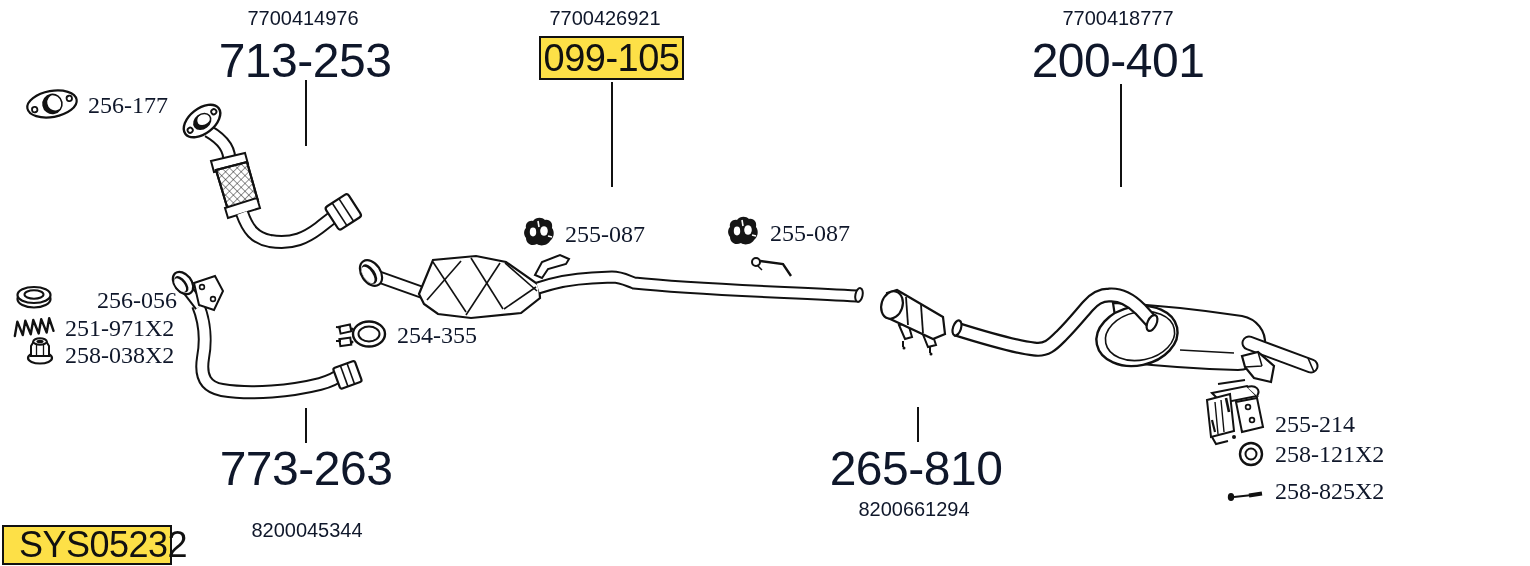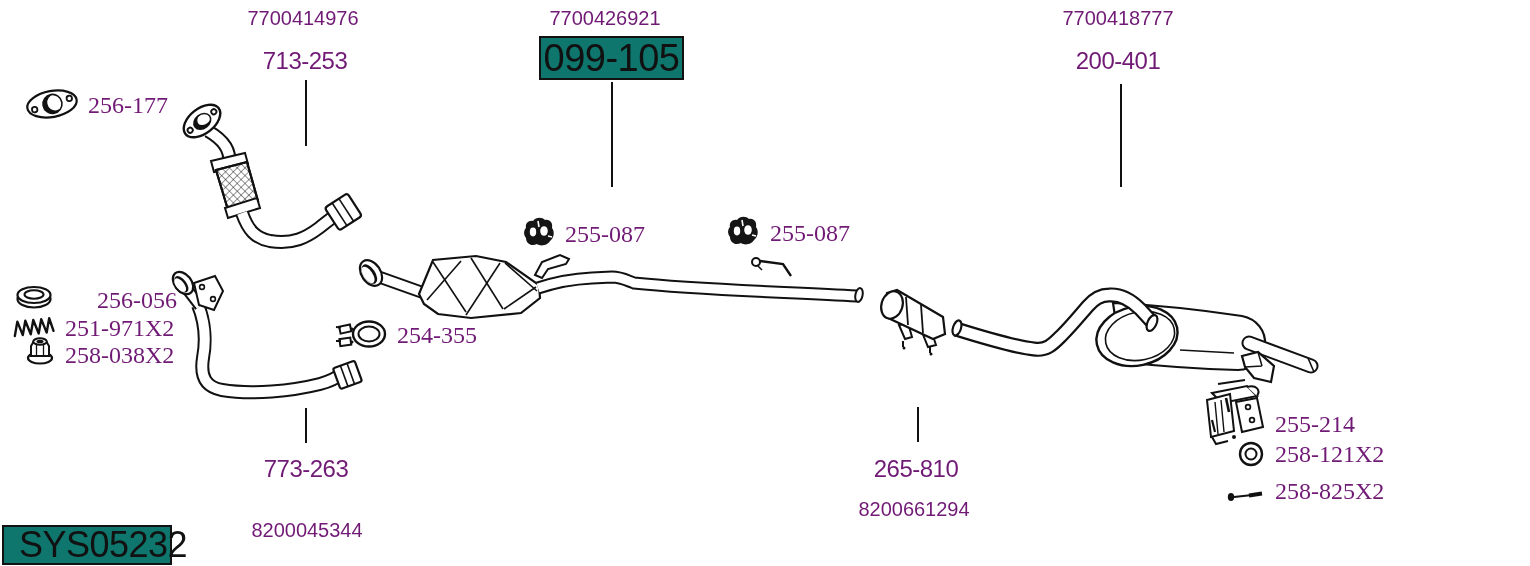--- a/index.html
+++ b/index.html
@@ -1,23 +1,23 @@
 <!DOCTYPE html>
 <html><head>
 <meta charset="utf-8">
 <style>
   html,body{margin:0;padding:0;background:#fff;}
   body{width:1530px;height:566px;position:relative;overflow:hidden;
        font-family:"Liberation Sans","DejaVu Sans",sans-serif;color:#111;}
   #art{position:absolute;left:0;top:0;}
-  .lbl{position:absolute;white-space:nowrap;color:#701a75;}
+  .lbl{position:absolute;white-space:nowrap;color:#0f172a;}
   .oem{font-size:20px;line-height:20px;transform:translateX(-50%);}
-  .code{font-size:24px;line-height:38px;letter-spacing:-0.5px;transform:translateX(-50%);}
+  .code{font-size:48px;line-height:38px;letter-spacing:-0.5px;transform:translateX(-50%);}
   .plabel{font-size:24px;line-height:21px;font-family:Liberation Serif, serif;}
-  .codebox{position:absolute;border:2px solid #111;display:flex;align-items:center;justify-content:center;background:#0f766e;}
+  .codebox{position:absolute;border:2px solid #111;display:flex;align-items:center;justify-content:center;background:#fde047;}
   .codebox span{font-size:38px;letter-spacing:-0.5px;}
   .sysbox span{font-size:36px;letter-spacing:-0.5px;padding-left:32px;}
 </style>
 </head>
 <body>
 
 <svg id="art" width="1530" height="566" viewBox="0 0 1530 566">
   <defs>
     <pattern id="xh" width="5.5" height="5.5" patternUnits="userSpaceOnUse" patternTransform="rotate(45)">
       <path d="M0 0H5.5M0 0V5.5" stroke="#111" stroke-width="0.9"></path>

